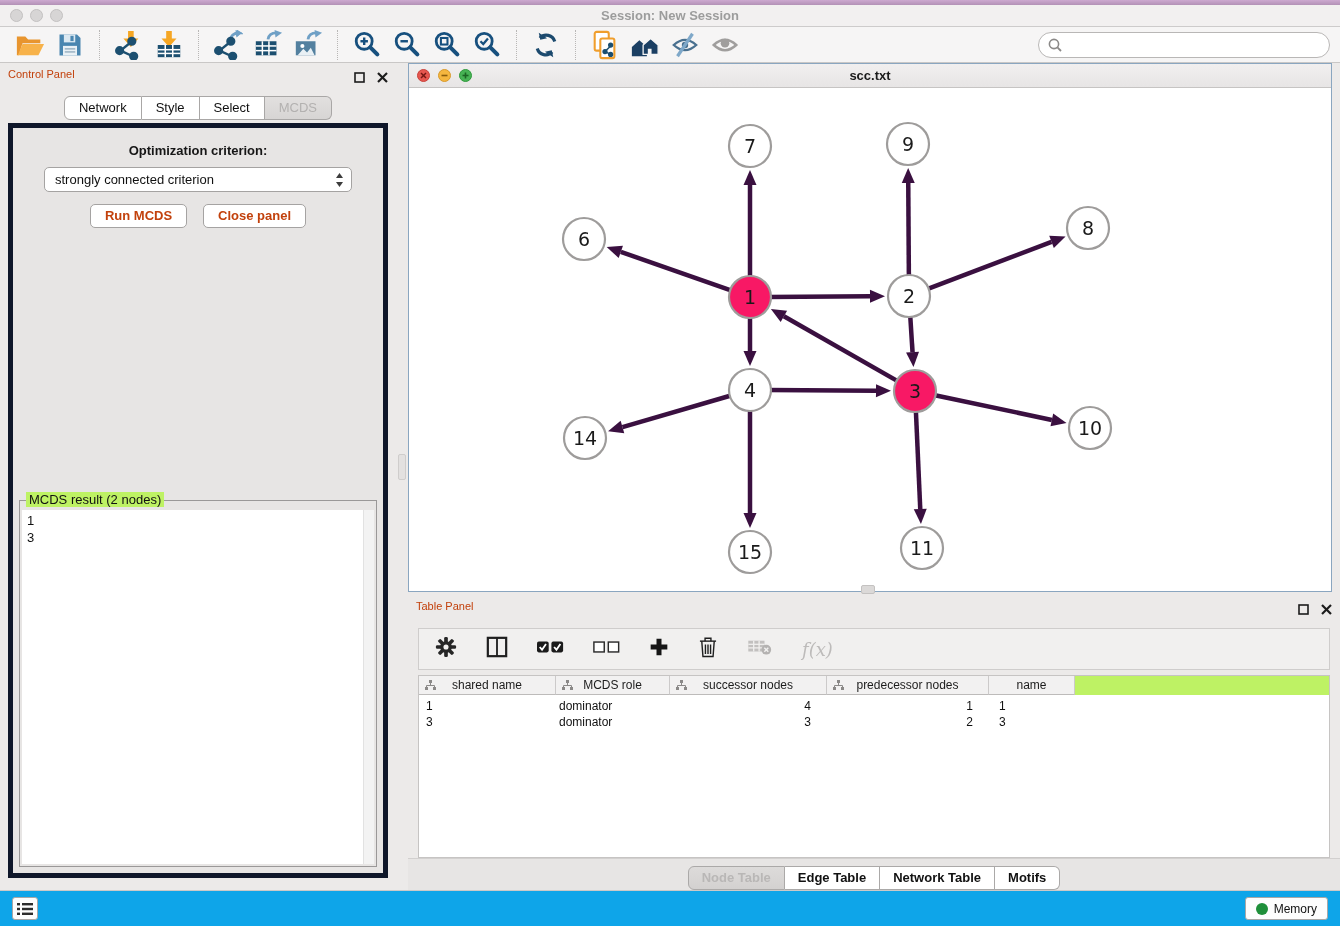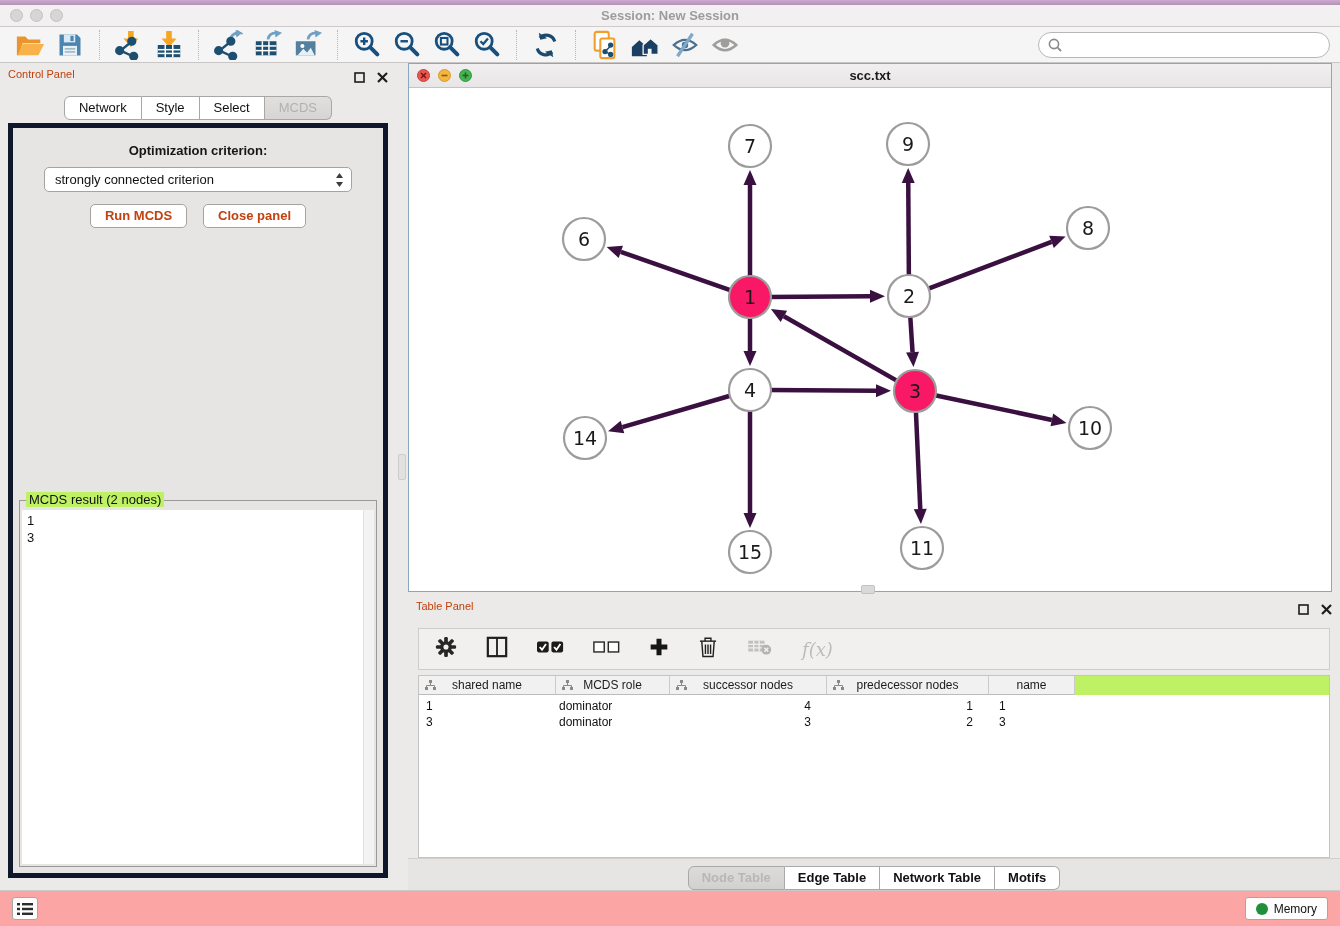--- a/index.html
+++ b/index.html
@@ -67,21 +67,21 @@
   .td.left1 { padding-left:3px; }
   .td.right { text-align:right; padding-right:16px; }
   .td.left4 { padding-left:10px; }
   .tabs-strip { position:absolute; left:0; right:0; bottom:0; height:32px; background:#E7E5E4; border-top:1px solid #D2D0CF; display:flex; justify-content:center; align-items:flex-end; padding-top:4px; }
   .bt-tab { background:#fff; border:1px solid #ABA9A8; border-left:none; padding:3px 13px 4px; font-size:13px; font-weight:bold; color:#111; }
   .bt-tab:first-child { border-left:1px solid #ABA9A8; border-radius:6px 0 0 6px; }
   .bt-tab:last-child { border-radius:0 6px 6px 0; }
   .bt-tab.active { background:linear-gradient(#DDDBDA,#D3D1D0); color:#B9B7B6; }
 
   
-  .statusbar { position:absolute; left:0; bottom:0; width:1340px; height:36px; background:#fca5a5; border-top:1px solid #CBC9C8; }
+  .statusbar { position:absolute; left:0; bottom:0; width:1340px; height:36px; background:#0ea5e9; border-top:1px solid #CBC9C8; }
   .list-btn { position:absolute; left:12px; top:6px; width:26px; height:23px; background:#FDFDFD; border:1px solid #A9A7A6; border-radius:3px; display:flex; align-items:center; justify-content:center; }
   .mem-btn { position:absolute; right:12px; top:6px; height:23px; background:#FDFDFD; border:1px solid #A9A7A6; border-radius:3px; display:flex; align-items:center; gap:6px; padding:0 10px; font-size:12px; color:#111; }
   .mem-dot { width:12px; height:12px; border-radius:50%; background:#1F8F3A; }
 </style>
 </head>
 <body>
 
 <div class="titlebar">
   <div class="accent"></div>
   <div class="tl-dot" style="left:10px"></div>

